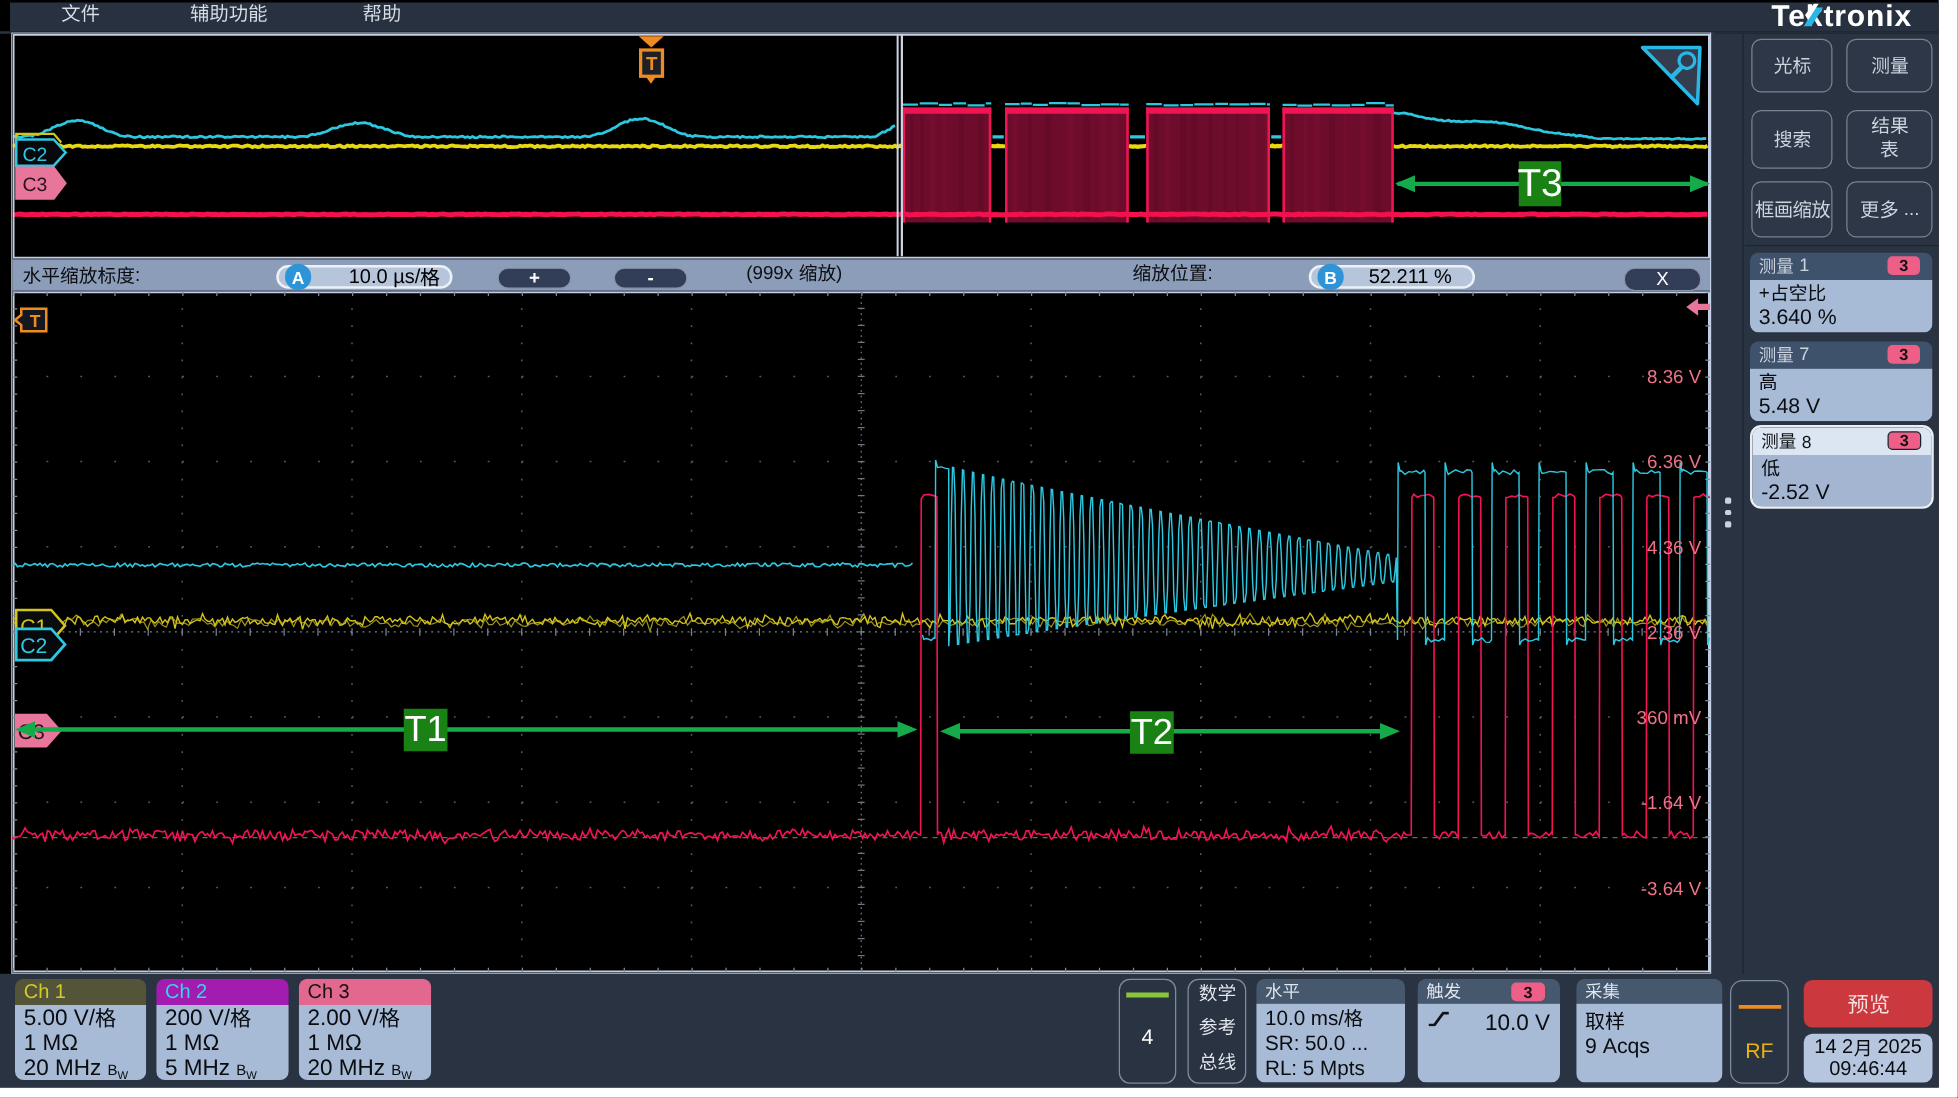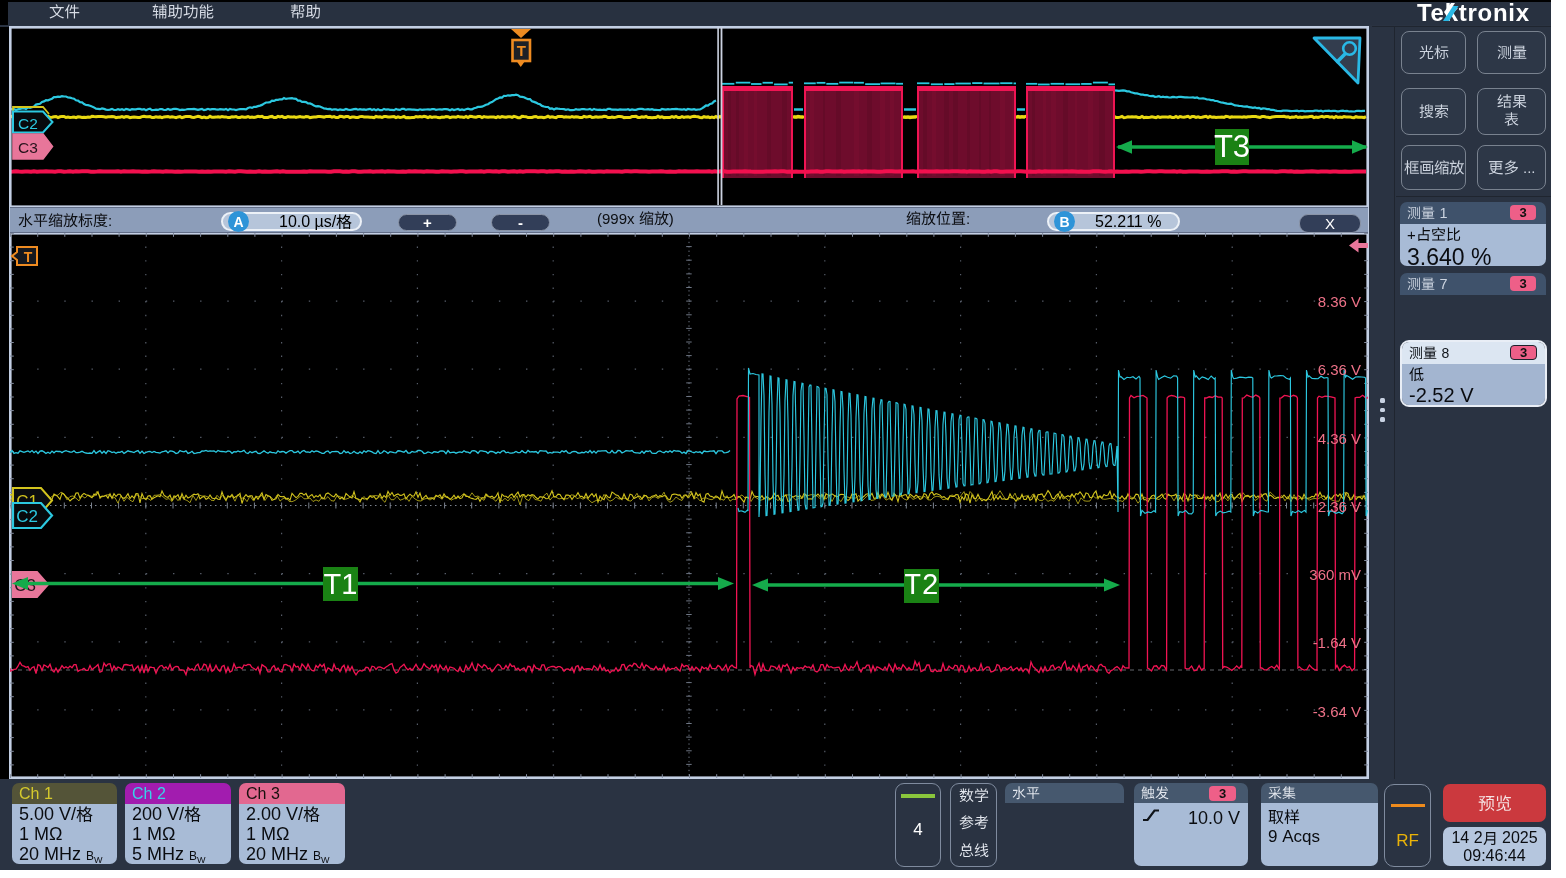--- a/index.html
+++ b/index.html
@@ -316,21 +316,21 @@
   <path d="M752 585l16 -6.6v13.2z" fill="#15ab4b"></path>
   <path d="M1120 585l-16 -6.6v13.2z" fill="#15ab4b"></path>
 
   <path d="M17 247h20v18h-20v-5l-5 -4 5 -4z" fill="#15181e" stroke="#ee8b21" stroke-width="2"></path>
   <text x="28" y="261.5" fill="#ee8b21" font-size="14" text-anchor="middle" font-weight="bold">T</text>
 
   <path d="M1349 245.5l9.5 -7v4.5h10v5h-10v4.5z" fill="#e8769a"></path>
  </svg>
 
  <div class="abs gbox" style="left:313px; top:540px; width:35px; height:34px;">T1</div>
- <div class="abs gbox" style="left:894px; top:542px; width:35px; height:34px;font-family:Liberation Mono, monospace;">T2</div>
+ <div class="abs gbox" style="left:894px; top:542px; width:35px; height:34px;">T2</div>
 
  <div class="abs gbox" style="left:1205px; top:102px; width:34px; height:36px; font-size:31px;">T3</div>
 
  <div class="abs vlabels" style="left:1281px; top:0; width:70px; height:751px; color:#ee7288; font-size:15px; text-align:right;">
    <div class="abs" style="right:0; top:266px;">8.36&nbsp;V</div>
    <div class="abs" style="right:0; top:334px;">6.36&nbsp;V</div>
    <div class="abs" style="right:0; top:403px;">4.36&nbsp;V</div>
    <div class="abs" style="right:0; top:471px;">2.36&nbsp;V</div>
    <div class="abs" style="right:0; top:539px;">360&nbsp;mV</div>
    <div class="abs" style="right:0; top:607px;">-1.64&nbsp;V</div>
@@ -410,49 +410,59 @@
     <div class="row" style="height:20px">
           <span style="font-size:15px">+</span>
           <svg width="45" height="15" style="">
             <g fill="#0a0c10" transform="translate(0,12.9) scale(0.0150,-0.0150)">
               <use href="#g5360" x="0"></use>
               <use href="#g7A7A" x="1000"></use>
               <use href="#g6BD4" x="2000"></use>
             </g>
           </svg>
         </div>
-    <div style="height:20px; font-size:23px;">3.640&nbsp;%</div>
+    <div style="height:20px; font-size:17px;">3.640&nbsp;%</div>
   </div>
 </div>
 <div class="abs badge" style="left:1400px; top:273px; width:146px; height:64px;">
   <div class="bhead" style="height:22px;"><svg width="28" height="14" style="">
           <g fill="#ccd4e0" transform="translate(0,12.0) scale(0.0140,-0.0140)">
             <use href="#g6D4B" x="0"></use>
             <use href="#g91CF" x="1000"></use>
           </g>
         </svg>&nbsp;<span style="color:#ccd4e0;font-size:14.5px">7</span>
     <div class="chip3" style="position:absolute; left:110px; top:3px; width:26px; height:15px;">3</div></div>
+  <div class="bbody" style="height:42px; padding:0 0 0 7px; font-size:15px;">
+    <div class="row" style="height:20px">
+          <svg width="15" height="15" style="">
+            <g fill="#0a0c10" transform="translate(0,12.9) scale(0.0150,-0.0150)">
+              <use href="#g9AD8" x="0"></use>
+            </g>
+          </svg>
+        </div>
+    <div style="height:20px; font-size:17px;">5.48&nbsp;V</div>
+  </div>
 </div>
 <div class="abs badge" style="left:1402px; top:342px; width:143px; height:63px; outline:2px solid #e9eef6;">
   <div class="bhead" style="height:22px; background:#dce6f2;"><svg width="28" height="14" style="">
           <g fill="#10141a" transform="translate(0,12.0) scale(0.0140,-0.0140)">
             <use href="#g6D4B" x="0"></use>
             <use href="#g91CF" x="1000"></use>
           </g>
         </svg>&nbsp;<span style="color:#10141a;font-size:14px">8</span>
     <div class="chip3" style="position:absolute; left:108px; top:3px; width:27px; height:15px; border:1.5px solid #1c222c;">3</div></div>
   <div class="bbody" style="height:42px; padding:0 0 0 7px; font-size:15px; background:#a3b5d0;">
     <div class="row" style="height:20px">
           <svg width="15" height="15" style="">
             <g fill="#0a0c10" transform="translate(0,12.9) scale(0.0150,-0.0150)">
               <use href="#g4F4E" x="0"></use>
             </g>
           </svg>
         </div>
-    <div style="height:20px; font-size:20px;">-2.52&nbsp;V</div>
+    <div style="height:20px; font-size:17px;">-2.52&nbsp;V</div>
   </div>
 </div>
 <div class="abs" style="left:1380px; top:398px; width:6px; height:26px;">
   <div style="width:4.5px;height:4.5px;border-radius:1.5px;background:#c8d2e2;margin-bottom:5px"></div>
   <div style="width:4.5px;height:4.5px;border-radius:1.5px;background:#c8d2e2;margin-bottom:5px"></div>
   <div style="width:4.5px;height:4.5px;border-radius:1.5px;background:#c8d2e2;"></div>
 </div>
 
 <div class="abs" style="left:1394px; top:27px; width:1px; height:752px; background:#1f252f;"></div>
 <div class="abs" style="left:1372px; top:26px; width:179px; height:1px; background:#1f252f;"></div>
@@ -524,20 +534,29 @@
 </div>
 <div class="abs badge" style="left:1005px; top:783px; width:119px; height:83px;">
   <div class="bhead" style="height:20px; background:#46586e;">
         <svg width="28" height="14" style="">
           <g fill="#e3e7ee" transform="translate(0,12.0) scale(0.0140,-0.0140)">
             <use href="#g6C34" x="0"></use>
             <use href="#g5E73" x="1000"></use>
           </g>
         </svg>
       </div>
+  <div class="bbody" style="height:63px; padding:2px 0 0 7px; font-size:16.5px;">
+    <div style="height:20.5px" class="row">10.0&nbsp;ms/<svg width="16" height="16" style="">
+            <g fill="#0a0c10" transform="translate(0,13.3) scale(0.0155,-0.0155)">
+              <use href="#g683C" x="0"></use>
+            </g>
+          </svg></div>
+    <div style="height:20.5px">SR:&nbsp;50.0&nbsp;...</div>
+    <div style="height:20.5px">RL:&nbsp;5&nbsp;Mpts</div>
+  </div>
 </div>
 <div class="abs badge" style="left:1134px; top:783px; width:114px; height:83px;">
   <div class="bhead" style="height:20px; background:#46586e;">
         <svg width="28" height="14" style="">
           <g fill="#e3e7ee" transform="translate(0,12.0) scale(0.0140,-0.0140)">
             <use href="#g89E6" x="0"></use>
             <use href="#g53D1" x="1000"></use>
           </g>
         </svg>
     <div class="chip3" style="position:absolute; left:75px; top:3px; width:27px; height:15px;">3</div>

